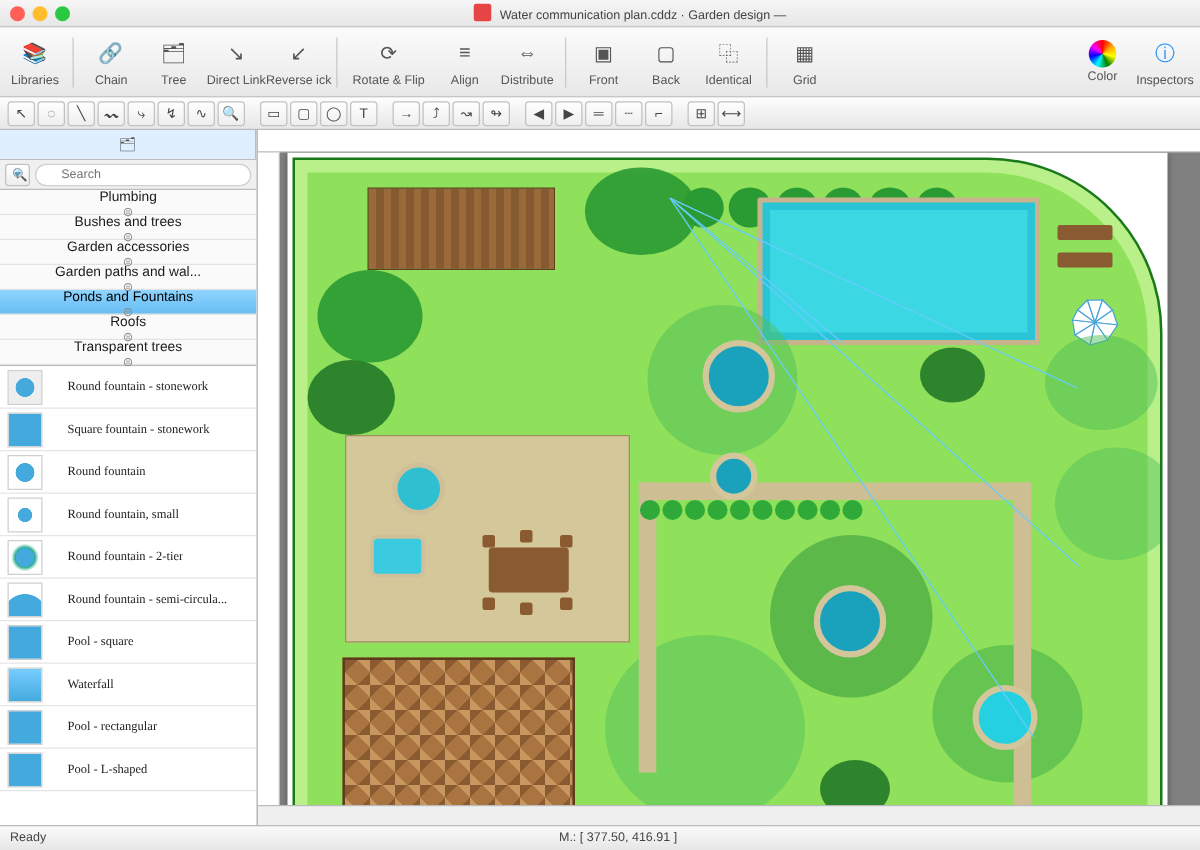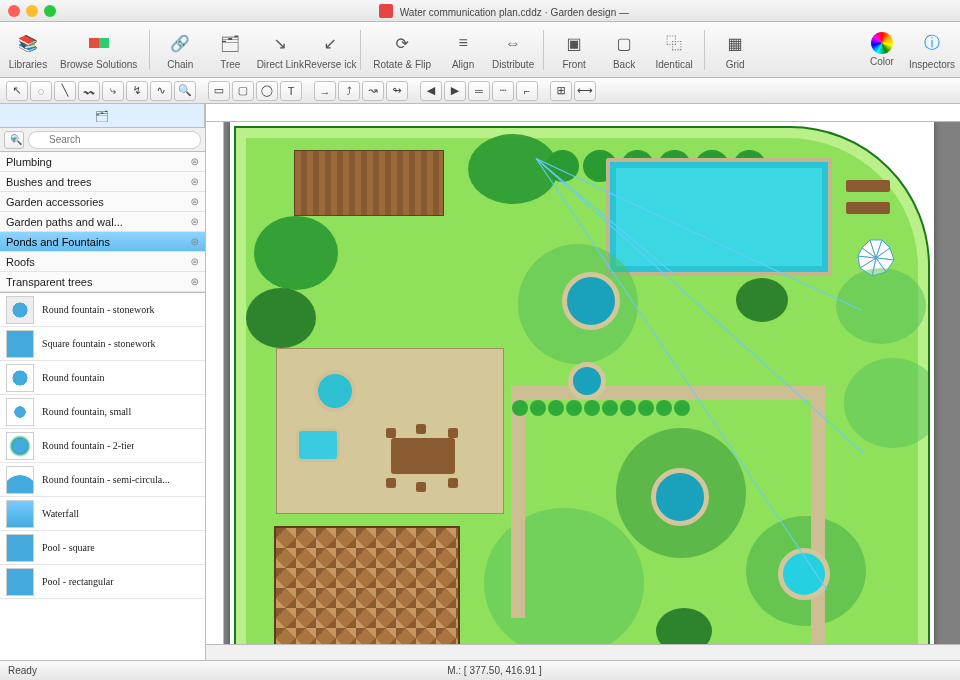--- a/index.html
+++ b/index.html
@@ -31,25 +31,25 @@
 
 
 .sidebar { width: 206px; border-right:1px solid #bcbcbc; background:#f4f4f4; display:flex; flex-direction:column; }
 .side-tabs { height:24px; background:linear-gradient(#fbfbfb,#e2e2e2); border-bottom:1px solid #bcbcbc; display:flex; align-items:center; }
 .side-tab { flex:1; text-align:center; font-size:11px; color:#555; height:100%; line-height:24px; }
 .side-tab.active { background:#dfefff; border-right:1px solid #bcbcbc; }
 .search-row { height:24px; border-bottom:1px solid #bcbcbc; display:flex; align-items:center; padding:0 4px; gap:4px; background:#f0f0f0;}
 .search-row input { flex:1; height:18px; border:1px solid #cfcfcf; border-radius:9px; padding:0 8px 0 20px; font-size:10px; color:#888; background:#fff; }
 .search-row .mag { position:absolute; margin-left:6px; color:#aaa; font-size:10px;}
 .cats { background:#fafafa; border-bottom:1px solid #bcbcbc; }
-.cat { height:20px; border-bottom:1px solid #e3e3e3; display:flex; align-items:center; padding:0 6px; font-size:11px; color:#1a1a1a; justify-content:space-between; font-family: "Times New Roman", serif; }
+.cat { height:20px; border-bottom:1px solid #e3e3e3; display:flex; align-items:center; padding:0 6px; font-size:11px; color:#1a1a1a; justify-content:space-between; font-family: "Times New Roman", serif; flex-direction: column; }
 .cat.sel { background: linear-gradient(#8fd4ff,#67bdf2); color:#000; }
 .cat .disc { color:#888; font-size:10px;}
 .shapes { flex:1; overflow:hidden; background:#fff; }
-.shape-row { height:34px; border-bottom:1px solid #e5e5e5; display:flex; align-items:center; gap:8px; padding:0 6px; }
+.shape-row { height:34px; border-bottom:1px solid #e5e5e5; display:flex; align-items:center; gap:20px; padding:0 6px; }
 .shape-thumb { width:28px; height:28px; border:1px solid #cfcfcf; background:#f6f6f6; display:flex; align-items:center; justify-content:center; }
 .shape-label { font-size:10px; color:#222; font-family:"Times New Roman", serif; white-space:nowrap; overflow:hidden; text-overflow:ellipsis; }
 
 
 .canvas-wrap { flex:1; background:#7f7f7f; overflow:hidden; display:flex; flex-direction:column; }
 .ruler-h { height:18px; background:#fff; border-bottom:1px solid #bbb; }
 .canvas-body { flex:1; display:flex; }
 .ruler-v { width:18px; background:#fff; border-right:1px solid #bbb; }
 .canvas-scroll { flex:1; background:#808080; overflow:hidden; position:relative; }
 .page { position:absolute; left:6px; top:0; width:704px; height:556px; background:#fff; box-shadow:0 0 6px rgba(0,0,0,.4); }
@@ -128,28 +128,20 @@
     <span class="doc-icon"></span>
     <span>Water communication plan.cddz · Garden design —</span>
   </div>
 </div>
 
 <div class="toolbar1">
   <div class="tbtn">
     <div class="ico">📚</div>
     <span>Libraries</span>
   </div>
-  <div class="tbtn wide">
-    <div class="ico">
-      <span class="sq-swatch" style="background:#e74c3c"></span>
-        <span class="sq-swatch" style="background:#2ecc71"></span>
-        <br>
-    </div>
-    <span>Browse Solutions</span>
-  </div>
   <div class="tb-sep"></div>
   <div class="tbtn">
     <div class="ico">🔗</div>
     <span>Chain</span>
   </div>
   <div class="tbtn">
     <div class="ico">🗂</div>
     <span>Tree</span>
   </div>
   <div class="tbtn">
@@ -294,30 +286,34 @@
         </div>
         <div class="shape-row">
           <div class="shape-thumb" style="background: radial-gradient(circle, rgb(68, 170, 221) 40%, rgb(34, 170, 136) 42%, transparent 60%);"></div>
           <div class="shape-label">Round fountain - 2-tier</div>
         </div>
         <div class="shape-row">
           <div class="shape-thumb" style="background: radial-gradient(circle at 50% 100%, rgb(68, 170, 221) 60%, transparent 62%);"></div>
           <div class="shape-label">Round fountain - semi-circula...</div>
         </div>
         <div class="shape-row">
+          <div class="shape-thumb" style="background: linear-gradient(rgb(68, 170, 221), rgb(68, 170, 221));"></div>
+          <div class="shape-label">Pool - square</div>
+        </div>
+        <div class="shape-row">
           <div class="shape-thumb" style="background: linear-gradient(rgb(119, 204, 255), rgb(68, 170, 221));"></div>
           <div class="shape-label">Waterfall</div>
         </div>
         <div class="shape-row">
           <div class="shape-thumb" style="background: linear-gradient(rgb(68, 170, 221), rgb(68, 170, 221));"></div>
-          <div class="shape-label">Pool - square</div>
+          <div class="shape-label">Pool - rectangular</div>
         </div>
         <div class="shape-row">
           <div class="shape-thumb" style="background: linear-gradient(rgb(68, 170, 221), rgb(68, 170, 221));"></div>
-          <div class="shape-label">Pool - rectangular</div>
+          <div class="shape-label">Pool - L-shaped</div>
         </div>
       </div>
   </div>
 
   <div class="canvas-wrap">
     <div class="ruler-h"></div>
     <div class="canvas-body">
       <div class="ruler-v"></div>
       <div class="canvas-scroll">
         <div class="page">

